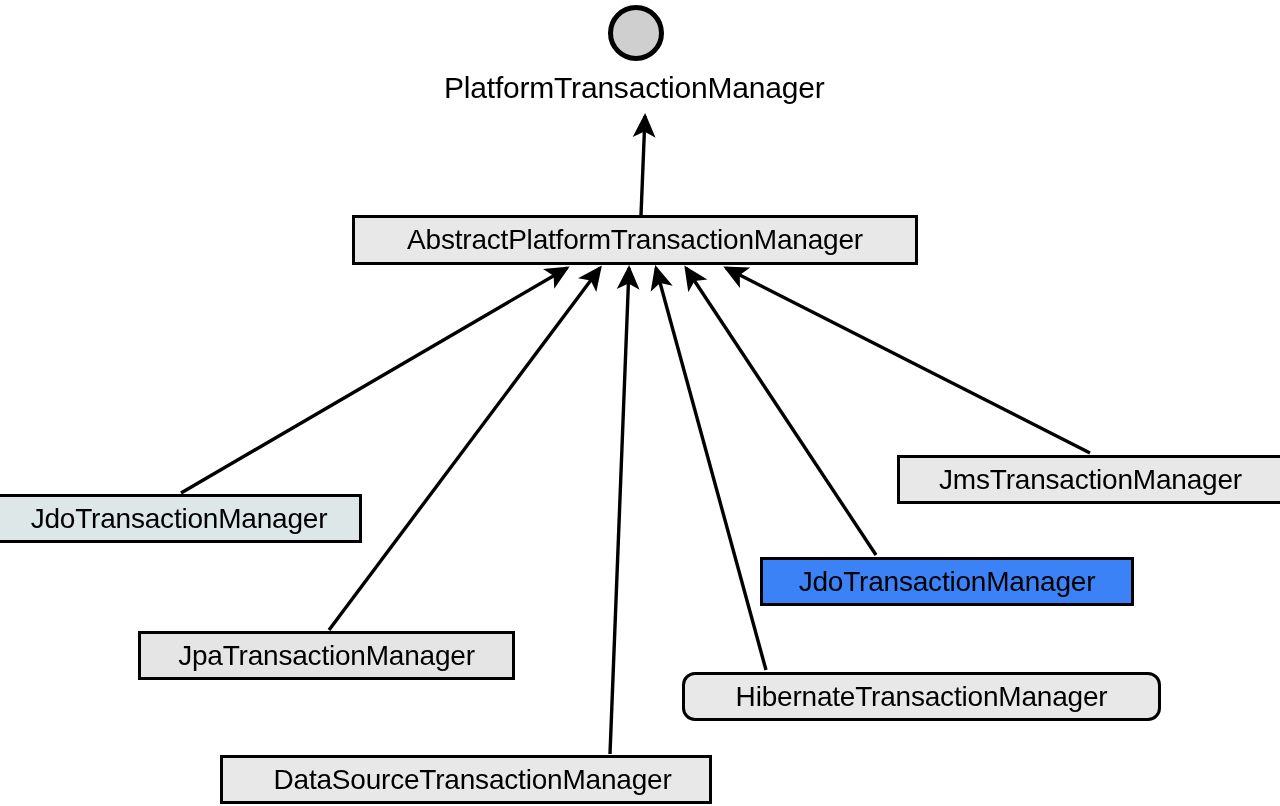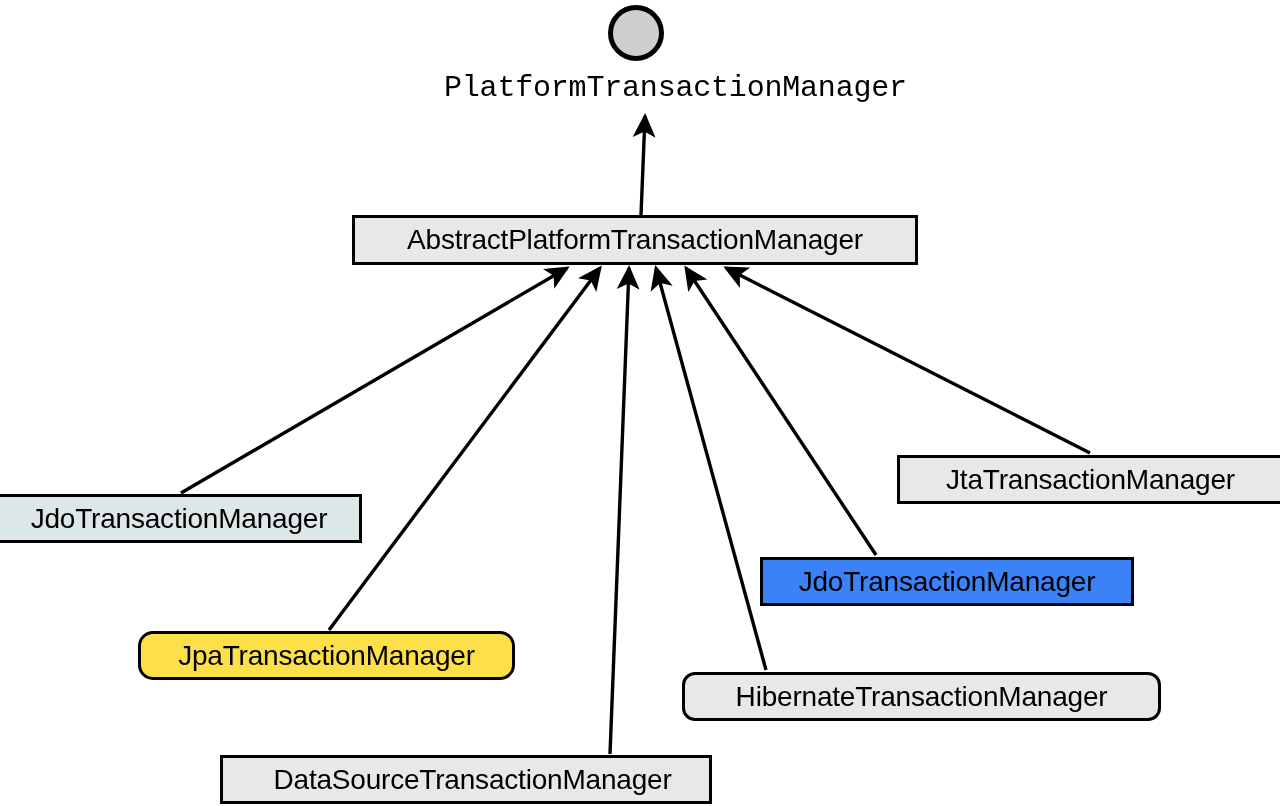--- a/index.html
+++ b/index.html
@@ -47,21 +47,21 @@
   }
   .uml-interface-circle {
     position: absolute;
     box-sizing: border-box;
     border: 5px solid #000000;
     border-radius: 50%;
     background: #cfcfcf;
   }
   .uml-interface-label {
     position: absolute;
-    font-family: Liberation Mono, monospace;
+    font-family: Liberation Sans, sans-serif;
     font-size: 30px;
     font-weight: 400;
     color: #000000;
     white-space: nowrap;
     letter-spacing: -0.2px;
     line-height: 1;
   }
 </style>
 </head>
 <body>
@@ -90,26 +90,26 @@
   <div class="uml-interface-label" style="left: 444px; top: 73px;">PlatformTransactionManager</div>
 
   <div id="node-layer">
       <div class="uml-class" style="left: 352px; top: 215px; width: 566px; height: 50px; background: rgb(232, 232, 232);">
         <span class="class-name">AbstractPlatformTransactionManager</span>
       </div>
       <div class="uml-class accent" style="left: -4px; top: 494px; width: 366px; height: 49px; background: rgb(221, 231, 231);">
         <span class="class-name">JdoTransactionManager</span>
       </div>
       <div class="uml-class" style="left: 897px; top: 455px; width: 387px; height: 49px; background: rgb(232, 232, 232);">
-        <span class="class-name">JtaTransactionManager</span>
+        <span class="class-name">JmsTransactionManager</span>
       </div>
       <div class="uml-class" style="left: 760px; top: 557px; width: 374px; height: 49px; background: #3b82f6;">
         <span class="class-name">JdoTransactionManager</span>
       </div>
-      <div class="uml-class" style="left: 138px; top: 631px; width: 377px; height: 49px; background: #fde047; border-radius: 15px;">
+      <div class="uml-class" style="left: 138px; top: 631px; width: 377px; height: 49px; background: #e5e5e5;">
         <span class="class-name">JpaTransactionManager</span>
       </div>
       <div class="uml-class" style="left: 682px; top: 672px; width: 479px; height: 49px; background: rgb(232, 232, 232); border-radius: 13px;">
         <span class="class-name">HibernateTransactionManager</span>
       </div>
       <div class="uml-class" style="left: 220px; top: 755px; width: 492px; height: 49px; background: rgb(232, 232, 232); padding-left: 13px;">
         <span class="class-name">DataSourceTransactionManager</span>
       </div>
     </div>
 

